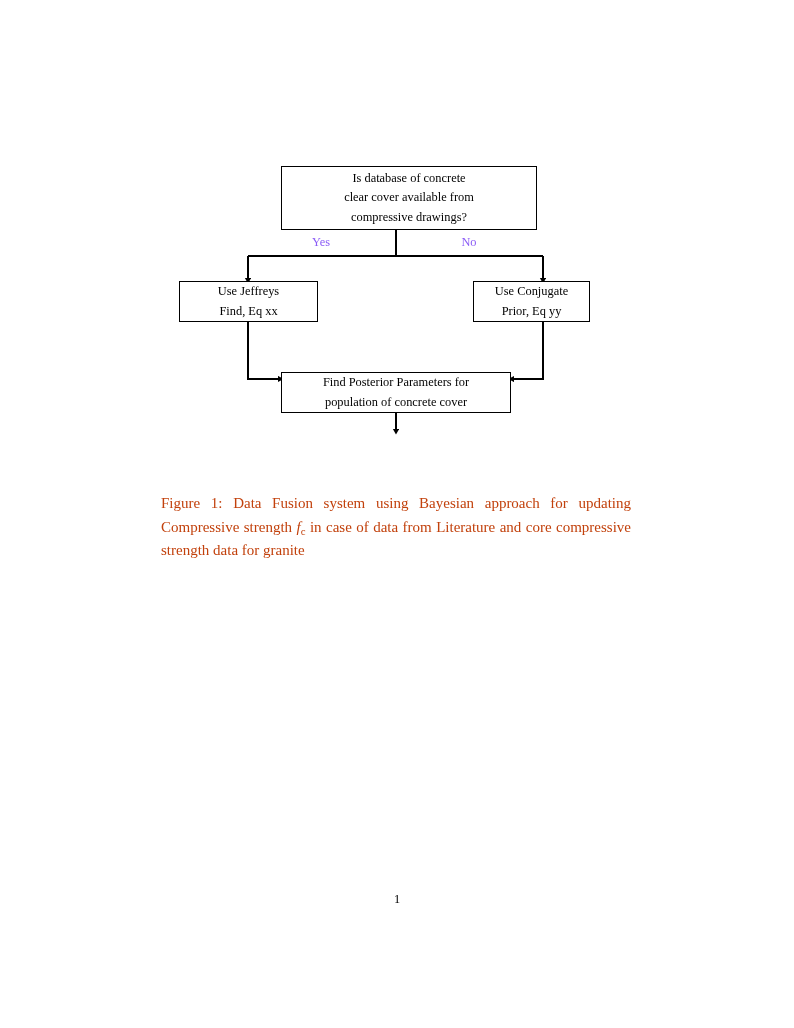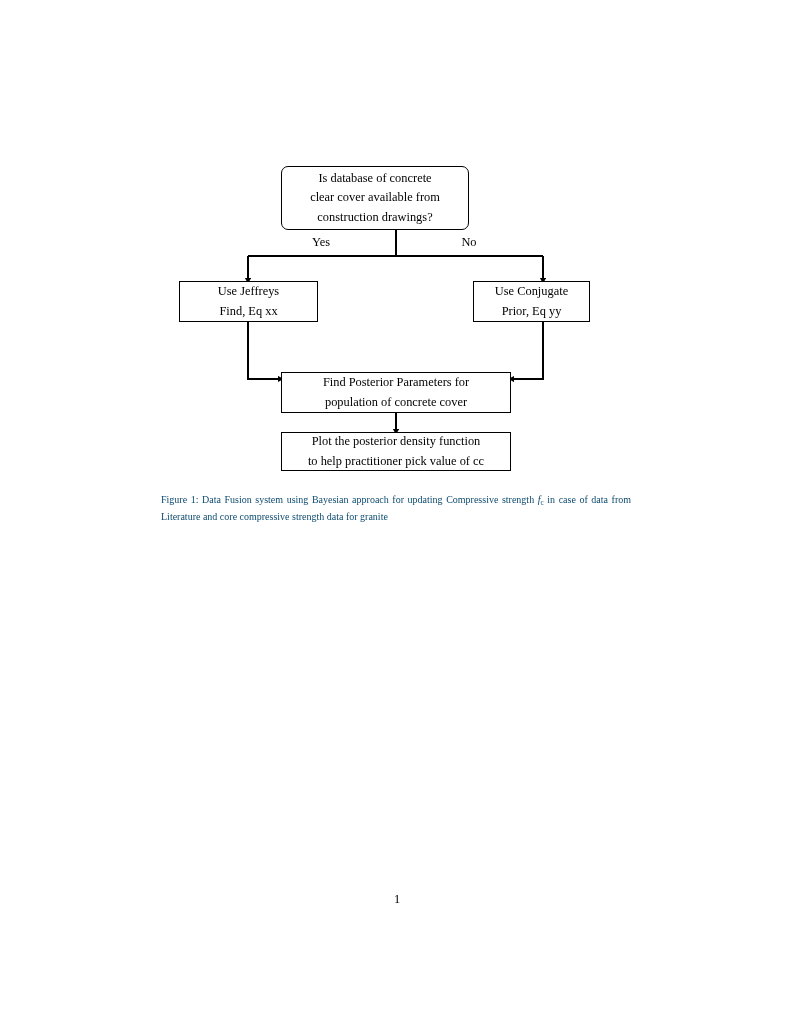--- a/index.html
+++ b/index.html
@@ -40,47 +40,47 @@
     flex-direction: column;
     align-items: center;
     justify-content: center;
     text-align: center;
     font-size: 12.4px;
     line-height: 1.55;
     color: #000000;
   }
   .node .ln { display: block; white-space: nowrap; }
 
-  #node-decision   { left: 281px; top: 166px; width: 188px; height: 64px; border-radius: 7px; }
+  #node-decision   { left: 281px; top: 166px; width: 256px; height: 64px; }
   #node-jeffreys   { left: 179px; top: 281px; width: 139px; height: 41px; }
   #node-conjugate  { left: 473px; top: 281px; width: 117px; height: 41px; }
   #node-posterior  { left: 281px; top: 372px; width: 230px; height: 41px; }
   #node-plot       { left: 281px; top: 432px; width: 230px; height: 39px; }
 
   .branch-label {
     position: absolute;
     font-size: 12.4px;
     line-height: 1;
     white-space: nowrap;
     transform: translateX(-50%);
-    color: #000000;
+    color: #8b5cf6;
   }
   #label-yes { left: 321px; top: 236px; }
   #label-no  { left: 469px; top: 236px; }
 
   
   #caption {
     position: absolute;
     left: 161px;
     top: 492px;
     width: 470px;
-    font-size: 10px;
+    font-size: 15px;
     line-height: 1.58;
     text-align: justify;
-    color: #0c4a6e;
+    color: #c2410c;
   }
   #caption .math {
     font-style: italic;
     font-family: "Liberation Serif", "DejaVu Serif", serif;
   }
   #caption .math sub {
     font-style: normal;
     font-size: 0.72em;
     vertical-align: -0.25em;
   }
@@ -121,43 +121,39 @@
 
       <path d="M543,322 L543,379 L513,379" marker-end="url(#arrowDown)"></path>
 
       <path d="M396,396 L396,430" marker-end="url(#arrowDown)"></path>
     </g>
   </svg>
 
   <div class="node" id="node-decision">
     <span class="ln">Is database of concrete</span>
     <span class="ln">clear cover available from</span>
-    <span class="ln">construction drawings?</span>
+    <span class="ln">compressive drawings?</span>
   </div>
 
   <span class="branch-label" id="label-yes">Yes</span>
   <span class="branch-label" id="label-no">No</span>
 
   <div class="node" id="node-jeffreys">
     <span class="ln">Use Jeffreys</span>
     <span class="ln">Find, Eq xx</span>
   </div>
 
   <div class="node" id="node-conjugate">
     <span class="ln">Use Conjugate</span>
     <span class="ln">Prior, Eq yy</span>
   </div>
 
   <div class="node" id="node-posterior">
     <span class="ln">Find Posterior Parameters for</span>
     <span class="ln">population of concrete cover</span>
   </div>
 
-  <div class="node" id="node-plot">
-    <span class="ln">Plot the posterior density function</span>
-    <span class="ln">to help practitioner pick value of cc</span>
-  </div>
 
   <div id="caption"><span>Figure 1:</span><span> Data Fusion system using Bayesian approach for updating Compressive strength </span><span class="math"><span>f</span><sub>c</sub></span><span> in case of data from Literature and core compressive strength data for granite</span></div>
 
   <div id="page-number">1</div>
 
 </div>
 
 </body></html>

